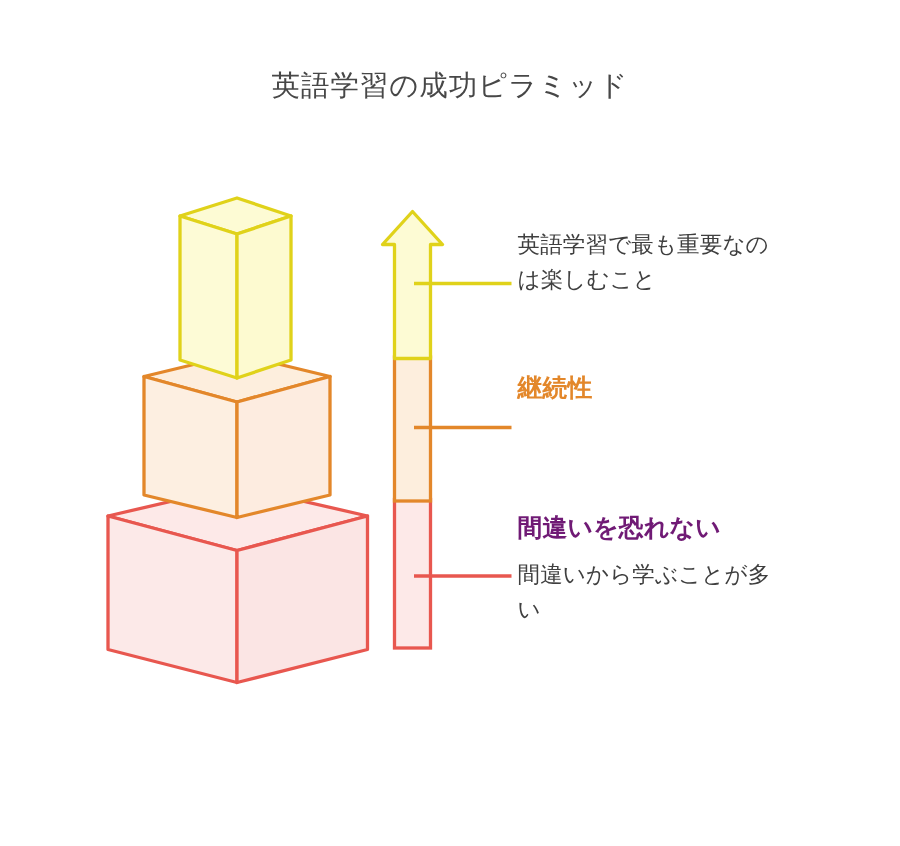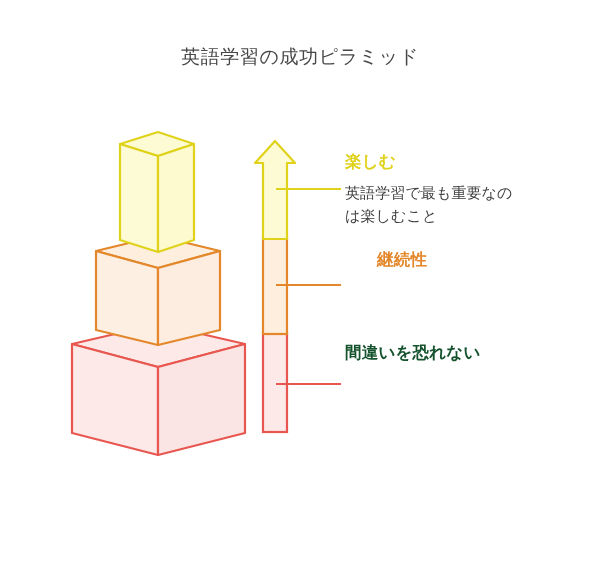--- a/index.html
+++ b/index.html
@@ -99,25 +99,25 @@
 
       <path d="M263,239 L263,163 L255,163 L275,141 L295,163 L287,163 L287,239 Z" fill="#fdfbd4" stroke="#e0d21a" stroke-width="2.2" stroke-linejoin="round"></path>
     </g>
 
     <line x1="276" y1="189" x2="341" y2="189" stroke="#e0d21a" stroke-width="2.2"></line>
     <line x1="276" y1="285" x2="341" y2="285" stroke="#e3872a" stroke-width="2.2"></line>
     <line x1="276" y1="384" x2="341" y2="384" stroke="#e8574f" stroke-width="2.2"></line>
   </svg>
 
   <div class="label-group lg-1">
-    <div class="label-heading" style="color:#e0d21a;">楽しむ</div>
     <div class="label-desc">英語学習で最も重要なのは楽しむこと</div>
   </div>
 
   <div class="label-group lg-2">
-    <div class="label-heading" style="color:#e3872a;margin-left:32px;">継続性</div>
+    <div class="label-heading" style="color:#e3872a;">継続性</div>
   </div>
 
   <div class="label-group lg-3">
-    <div class="label-heading" style="color:#14532d;">間違いを恐れない</div>
+    <div class="label-heading" style="color:#701a75;">間違いを恐れない</div>
+    <div class="label-desc">間違いから学ぶことが多い</div>
   </div>
 
 </div>
 
 </body></html>

